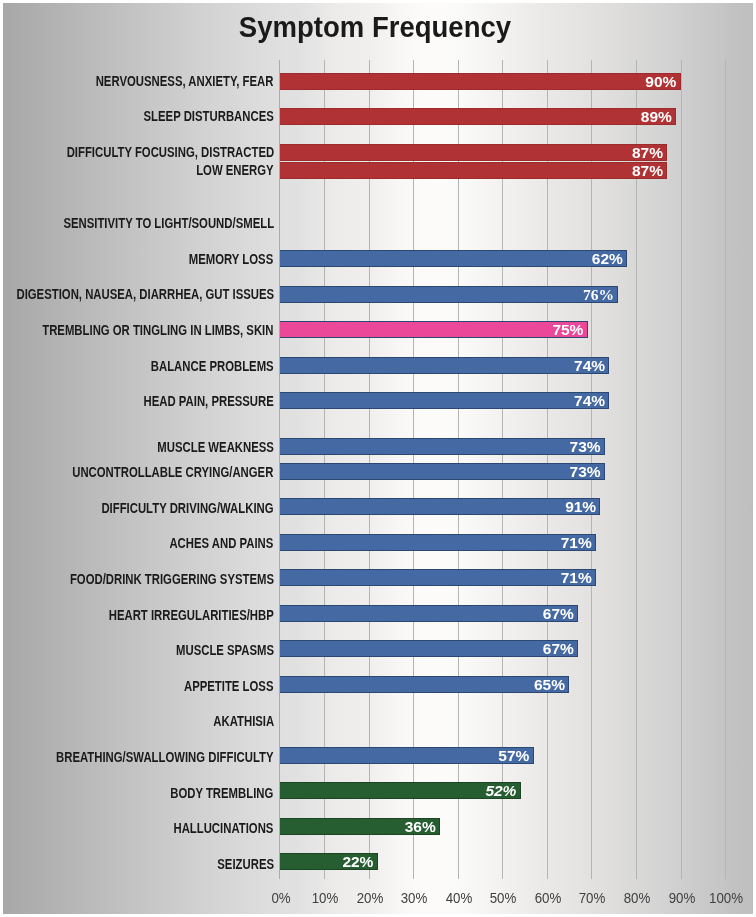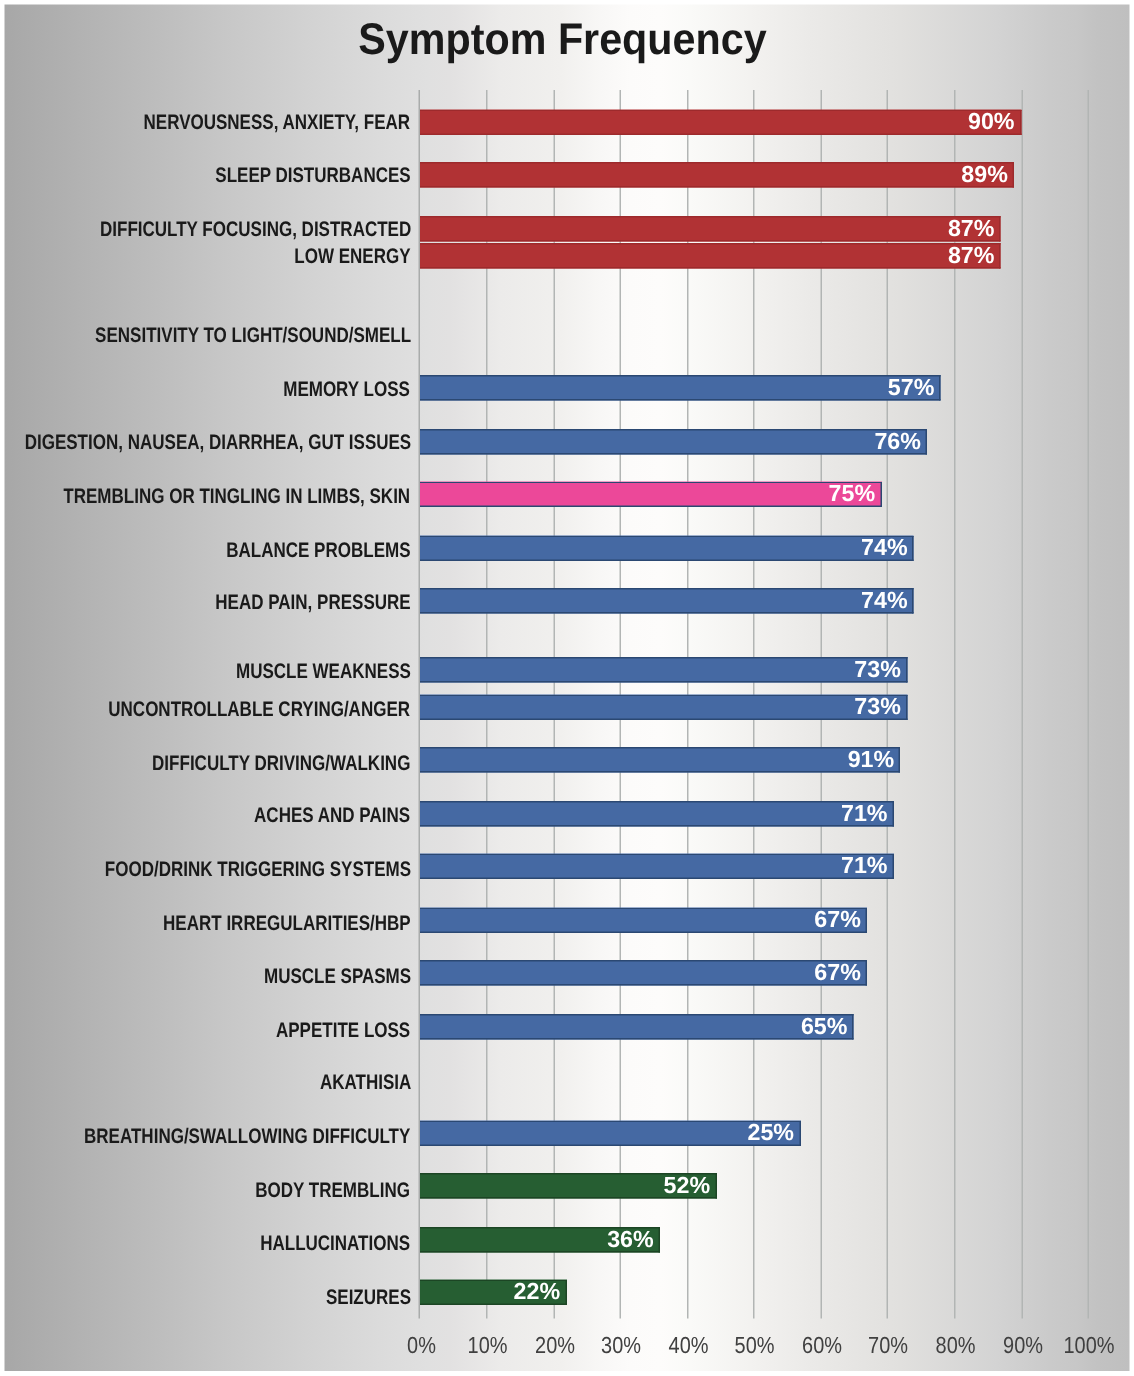--- a/index.html
+++ b/index.html
@@ -70,26 +70,26 @@
       <div class="bar" style="width: 387.585px; background: rgb(177, 50, 52); box-shadow: rgb(157, 42, 44) 0px 1px 0px 0px inset, rgb(157, 42, 44) 0px -1px 0px 0px inset, rgb(157, 42, 44) -1px 0px 0px 0px inset;">
         <div class="bar-value">87%</div>
       </div>
     </div>
     <div class="row" style="top:214.62px">
       <div class="row-label" style="top:0.54px">SENSITIVITY TO LIGHT/SOUND/SMELL</div>
     </div>
     <div class="row" style="top:250.10px">
       <div class="row-label" style="top:0.65px">MEMORY LOSS</div>
       <div class="bar" style="width: 347.49px; background: rgb(69, 105, 163); box-shadow: rgb(43, 72, 114) 0px 1px 0px 0px inset, rgb(43, 72, 114) 0px -1px 0px 0px inset, rgb(43, 72, 114) -1px 0px 0px 0px inset;">
-        <div class="bar-value">57%</div>
+        <div class="bar-value">62%</div>
       </div>
     </div>
     <div class="row" style="top:285.58px">
       <div class="row-label" style="top:0.76px">DIGESTION, NAUSEA, DIARRHEA, GUT ISSUES</div>
-      <div class="bar" style="width: 338.58px; background: rgb(69, 105, 163); box-shadow: rgb(43, 72, 114) 0px 1px 0px 0px inset, rgb(43, 72, 114) 0px -1px 0px 0px inset, rgb(43, 72, 114) -1px 0px 0px 0px inset;">
+      <div class="bar" style="width: 338.58px; background: rgb(69, 105, 163); box-shadow: rgb(43, 72, 114) 0px 1px 0px 0px inset, rgb(43, 72, 114) 0px -1px 0px 0px inset, rgb(43, 72, 114) -1px 0px 0px 0px inset; font-family: Liberation Serif, serif;">
         <div class="bar-value">76%</div>
       </div>
     </div>
     <div class="row" style="top:321.06px">
       <div class="row-label" style="top:0.87px">TREMBLING OR TINGLING IN LIMBS, SKIN</div>
       <div class="bar" style="width: 308px; background: #ec4899; box-shadow: rgb(43, 72, 114) 0px 1px 0px 0px inset, rgb(43, 72, 114) 0px -1px 0px 0px inset, rgb(43, 72, 114) -1px 0px 0px 0px inset;">
         <div class="bar-value">75%</div>
       </div>
     </div>
     <div class="row" style="top:356.54px">
@@ -151,26 +151,26 @@
       <div class="bar" style="width: 289.575px; background: rgb(69, 105, 163); box-shadow: rgb(43, 72, 114) 0px 1px 0px 0px inset, rgb(43, 72, 114) 0px -1px 0px 0px inset, rgb(43, 72, 114) -1px 0px 0px 0px inset; text-decoration: underline;">
         <div class="bar-value">65%</div>
       </div>
     </div>
     <div class="row" style="top:711.34px">
       <div class="row-label" style="top:2.08px">AKATHISIA</div>
     </div>
     <div class="row" style="top:746.82px">
       <div class="row-label" style="top:2.19px">BREATHING/SWALLOWING DIFFICULTY</div>
       <div class="bar" style="width: 253.935px; background: rgb(69, 105, 163); box-shadow: rgb(43, 72, 114) 0px 1px 0px 0px inset, rgb(43, 72, 114) 0px -1px 0px 0px inset, rgb(43, 72, 114) -1px 0px 0px 0px inset;">
-        <div class="bar-value">25%</div>
+        <div class="bar-value">57%</div>
       </div>
     </div>
     <div class="row" style="top:782.30px">
       <div class="row-label" style="top:2.30px">BODY TREMBLING</div>
-      <div class="bar" style="width: 198px; background: rgb(38, 94, 50); box-shadow: rgb(28, 69, 36) 0px 1px 0px 0px inset, rgb(28, 69, 36) 0px -1px 0px 0px inset, rgb(28, 69, 36) -1px 0px 0px 0px inset;">
+      <div class="bar" style="width: 241px; background: rgb(38, 94, 50); box-shadow: rgb(28, 69, 36) 0px 1px 0px 0px inset, rgb(28, 69, 36) 0px -1px 0px 0px inset, rgb(28, 69, 36) -1px 0px 0px 0px inset; font-style: italic;">
         <div class="bar-value">52%</div>
       </div>
     </div>
     <div class="row" style="top:817.78px">
       <div class="row-label" style="top:2.41px">HALLUCINATIONS</div>
       <div class="bar" style="width: 160.38px; background: rgb(38, 94, 50); box-shadow: rgb(28, 69, 36) 0px 1px 0px 0px inset, rgb(28, 69, 36) 0px -1px 0px 0px inset, rgb(28, 69, 36) -1px 0px 0px 0px inset;">
         <div class="bar-value">36%</div>
       </div>
     </div>
     <div class="row" style="top:853.26px">

